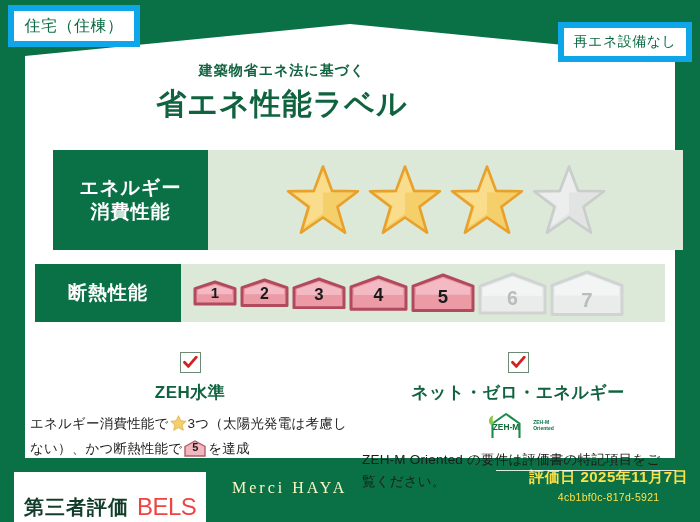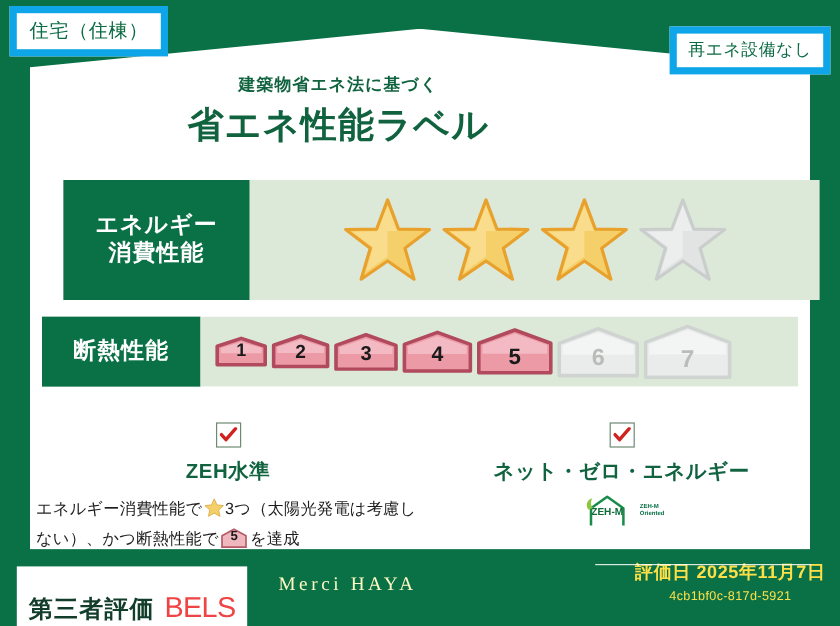--- a/index.html
+++ b/index.html
@@ -39,21 +39,21 @@
   #row-energy{left:35px;top:150px;width:630px;height:100px;margin-left:18px;}
   #row-insul{left:35px;top:264px;width:630px;height:58px;}
 
   .row-head{
     background:#0a7046;color:#ffffff;font-weight:bold;
     display:flex;flex-direction:column;align-items:center;justify-content:center;
     line-height:1.25;letter-spacing:1px;
     border:1px solid #0a7046;box-sizing:border-box;
   }
   #row-energy .row-head{width:155px;font-size:19px;}
-  #row-insul .row-head{width:132px;font-size:19px;}
+  #row-insul .row-head{width:146px;font-size:19px;}
   .row-body{
     flex:1;background:#dce9d8;display:flex;align-items:center;
     box-sizing:border-box;
   }
   #row-energy .row-body{justify-content:center;gap:6px;}
   #row-insul .row-body{justify-content:flex-start;padding-left:12px;gap:3px;}
 
   
   .star{position:relative;display:inline-block;}
   .star svg{display:block;}
@@ -258,20 +258,21 @@
           <path d="M6.5 26 L6.5 11.5 L20 2 L33.5 11.5 L33.5 26" fill="none" stroke="#1a8c4a" stroke-width="2.1" stroke-linejoin="round"></path>
           <path d="M4.6 12.8 C1.4 9.4 3.2 4.2 7.4 3.4 C6.0 6.8 6.2 9.6 8.4 11.2 Z" fill="#8cc540"></path>
           <text x="20" y="17.5" font-family="Liberation Sans, sans-serif" font-size="8.4" font-weight="bold" fill="#106b38" text-anchor="middle">ZEH-M</text>
         </svg>
         <span id="zehm-sub">
           <span>ZEH-M</span><br>
           <span>Oriented</span>
         </span>
       </span>
     </div>
+    <div class="chk-body">ZEH-M Oriented の要件は評価書の特記項目をご覧ください。</div>
   </div>
 
   <div id="footer">
     <div id="bels-box">
       <span id="bels-jp">第三者評価</span>
       <span id="bels-en">BELS</span>
     </div>
     <div id="owner">Merci HAYA</div>
     <div id="eval">
       <div id="footer-rule"></div>

